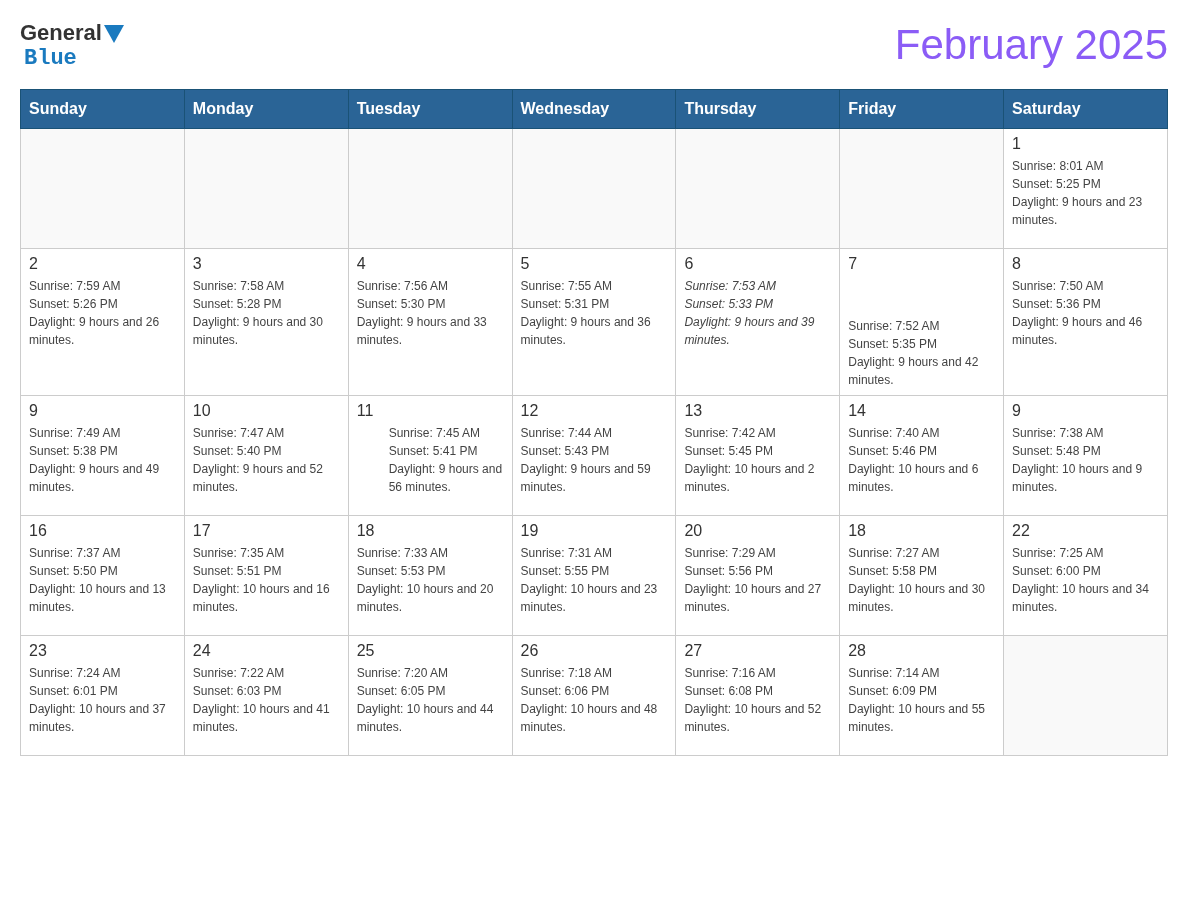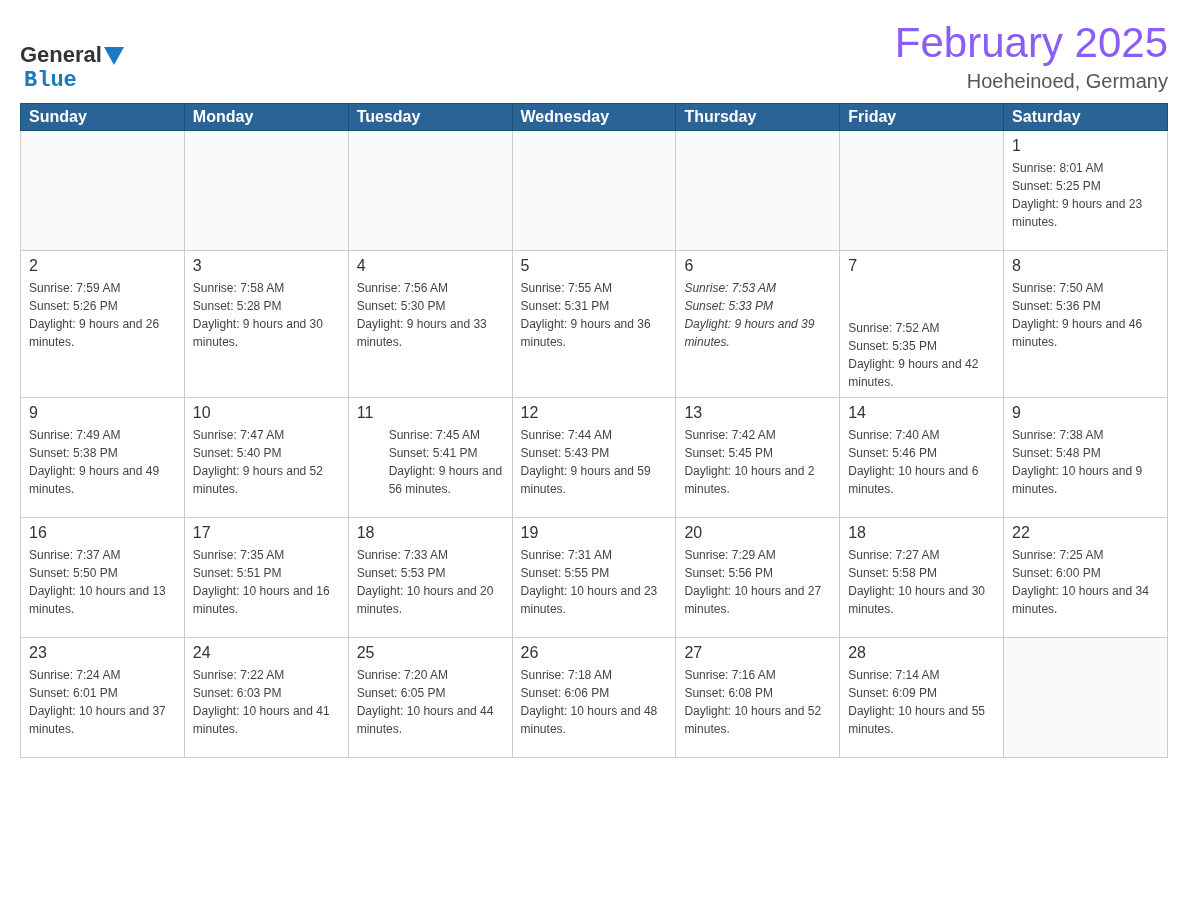--- a/index.html
+++ b/index.html
@@ -7,22 +7,22 @@
       font-family: Arial, Helvetica, sans-serif;
       background: #fff;
       color: #333;
       padding: 20px;
       width: 1188px;
       min-height: 918px;
     }
     .header {
       display: flex;
       justify-content: space-between;
-      align-items: flex-end;
-      margin-bottom: 10px;
+      align-items: center;
+      margin-bottom: 18px;
     }
     .logo-area {
       display: flex;
       flex-direction: column;
     }
     .logo-row {
       display: flex;
       align-items: center;
     }
     .title-area {
@@ -40,21 +40,21 @@
       margin-top: 4px;
     }
     .calendar-table {
       width: 100%;
       border-collapse: collapse;
       border: 1px solid #aaa;
     }
     .calendar-table th {
       background-color: #2a6496;
       color: #fff;
-      padding: 4px 8px;
+      padding: 10px 8px;
       font-size: 16px;
       font-weight: bold;
       text-align: left;
       border: 1px solid #1a5276;
     }
     .calendar-table td {
       vertical-align: top;
       border: 1px solid #ccc;
       padding: 6px 8px;
       width: calc(100% / 7);
@@ -91,21 +91,20 @@
       <svg width="20" height="18" viewBox="0 0 20 18" style="margin-left:2px;margin-top:2px;">
         <polygon points="0,0 20,0 10,18" fill="#1a7abf"></polygon>
       </svg>
     </div>
     <div>
       <span style="font-size:22px;font-weight:bold;color:#1a7abf;margin-left:4px;font-family:Liberation Mono, monospace;">Blue</span>
     </div>
   </div>
   <div class="title-area">
     <div class="calendar-title">February 2025</div>
-    <div class="calendar-subtitle">Hoeheinoed, Germany</div>
   </div>
 </div>
 
 <table class="calendar-table">
   <thead>
     <tr>
     <th>Sunday</th>
         <th>Monday</th>
         <th>Tuesday</th>
         <th>Wednesday</th>

